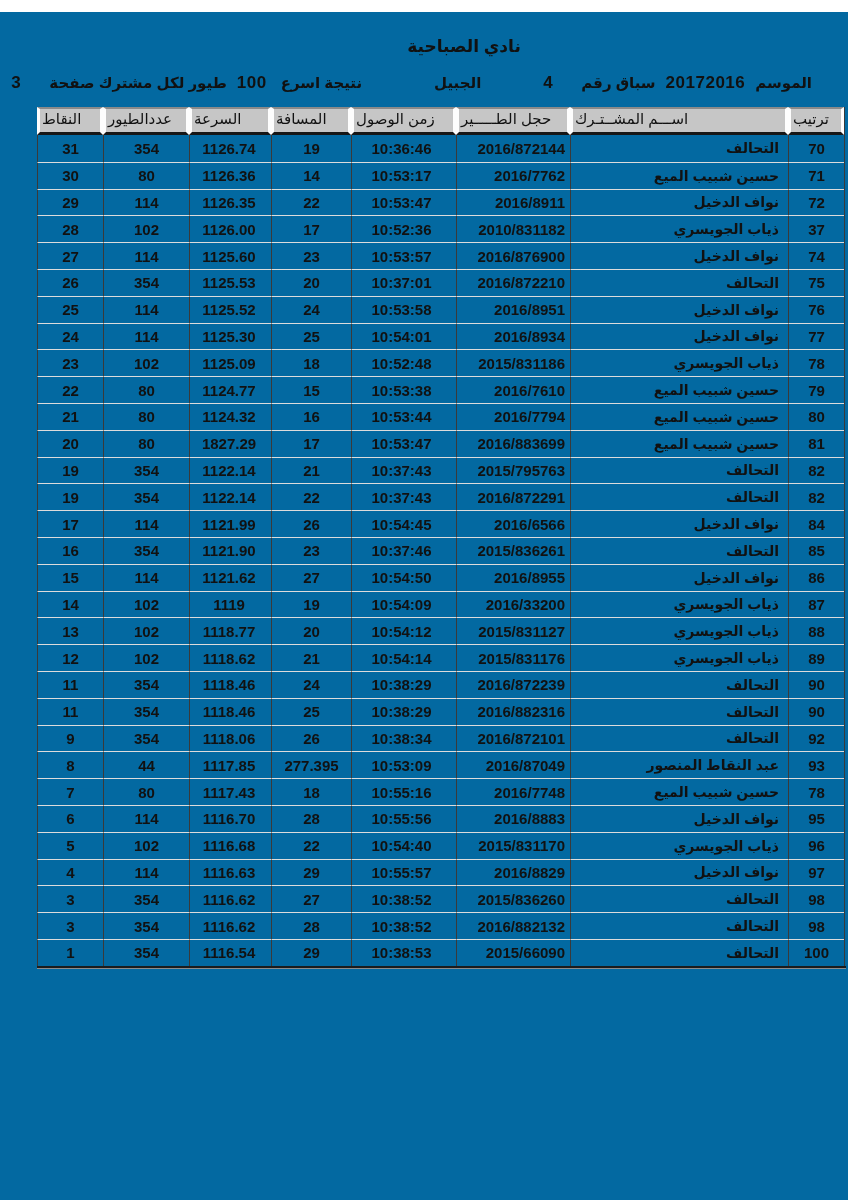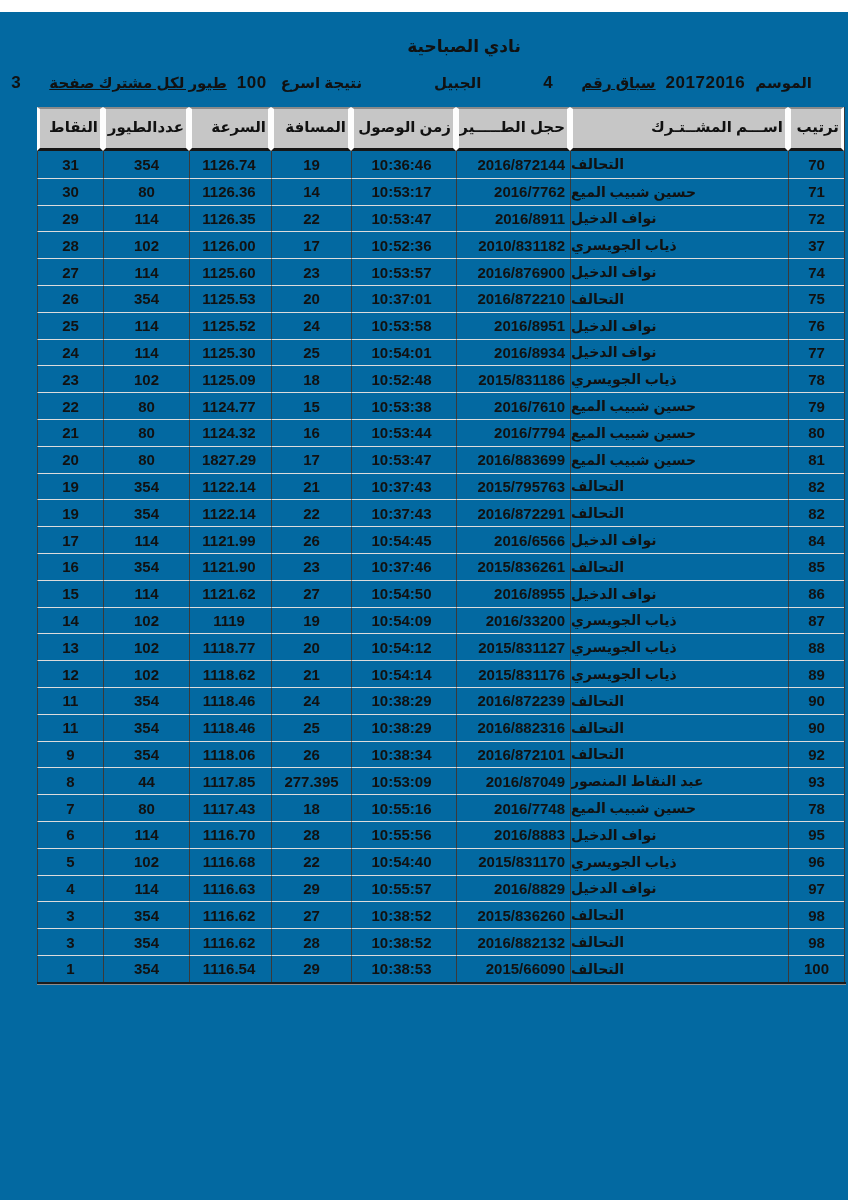--- a/index.html
+++ b/index.html
@@ -23,62 +23,62 @@
   }
   .meta-row {
     position:absolute; top:61px; right:0; left:0;
     display:flex; direction:rtl; align-items:baseline;
     padding-right:36px;
     font-weight:700; font-size:15px;
     white-space:nowrap;
   }
   .meta-row .num { font-size:17px; letter-spacing:0.5px; }
   .gap-sm  { margin-left:10px; }
-  .gap-md  { margin-left:28px;text-decoration:underline; }
+  .gap-md  { margin-left:28px; }
   .gap-lg  { margin-left:62px; }
   .gap-xl  { margin-left:72px; }
   .gap-xs  { margin-left:14px; }
 
   
   .table-wrap { position:absolute; top:95px; left:38px; width:807px; }
 
   table.results {
     width:807px;
     border-collapse:separate; border-spacing:0;
     table-layout:fixed;
     direction:rtl;
     border-right:1.5px solid #3a3a3a;
   }
   th {
     background:#c6c6c6;
-    height:44px;
+    height:28px;
     vertical-align:middle;
-    font-size:15px; font-weight:700;
+    font-size:15px; font-weight:400;
     border-top:2px solid #8a8a8a;
     border-left:3px solid #fdfdfd;
     border-right:3px solid #fdfdfd;
     border-bottom:3px solid #161616;
     padding:0 2px 4px 2px;
-    text-align:right;
+    text-align:left;
     overflow:hidden; white-space:nowrap;
   }
   td {
     height:26.8px;
     font-size:15px; font-weight:700;
     border-left:1.5px solid #3a3a3a;
     border-top:1px solid #dcdcdc;
     text-align:center;
     vertical-align:middle;
     padding:0;
     overflow:hidden; white-space:nowrap;
   }
   tbody tr:first-child td { border-top:none; }
 
   
-  td:nth-child(2) { text-align:left; padding-right:9px;  font-size:14px; } 
+  td:nth-child(2) { text-align:right; padding-right:9px;  font-size:14px; } 
   td:nth-child(3) { text-align:right; padding-right:5px; }                  
   td:nth-child(4) { text-align:center; padding-right:5px; }                  
   td:nth-child(6) { padding-right:3px; }                  
 
   .double-line {
     width:809px; margin-right:-1px;
     border-top:2px solid #1c1c1c;
     height:3px;
     border-bottom:1px solid #8d8d8d;
   }

